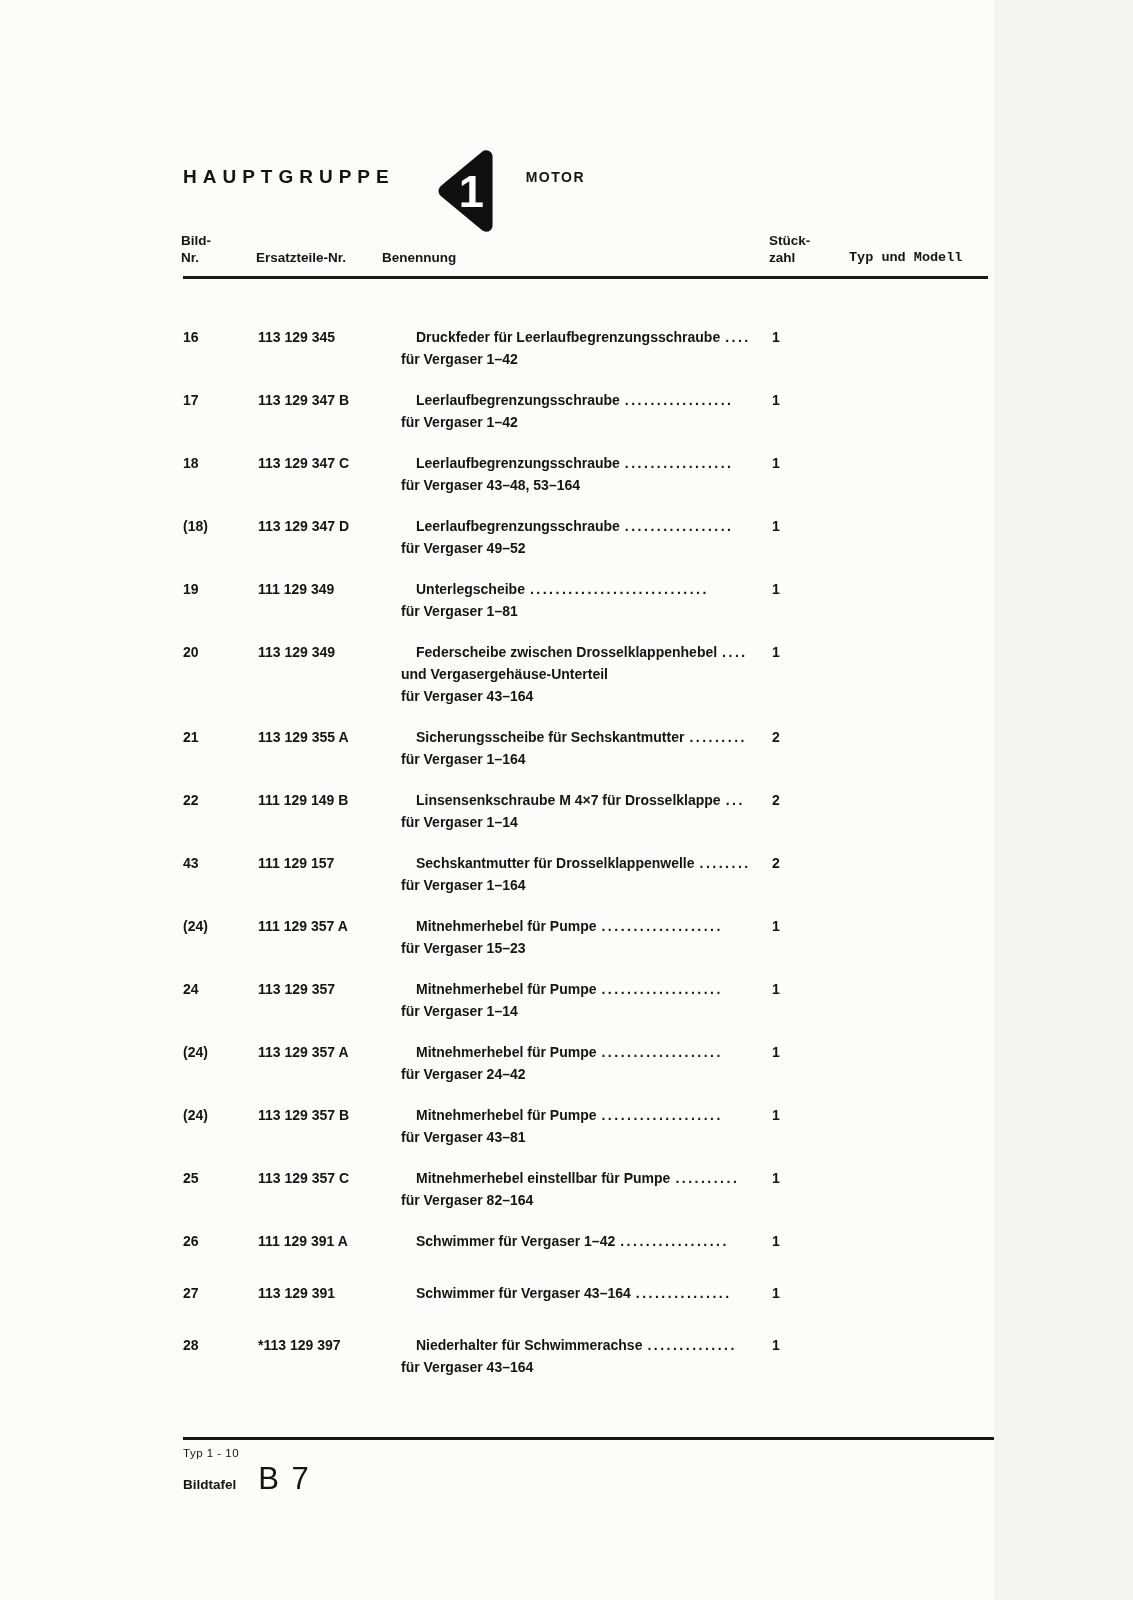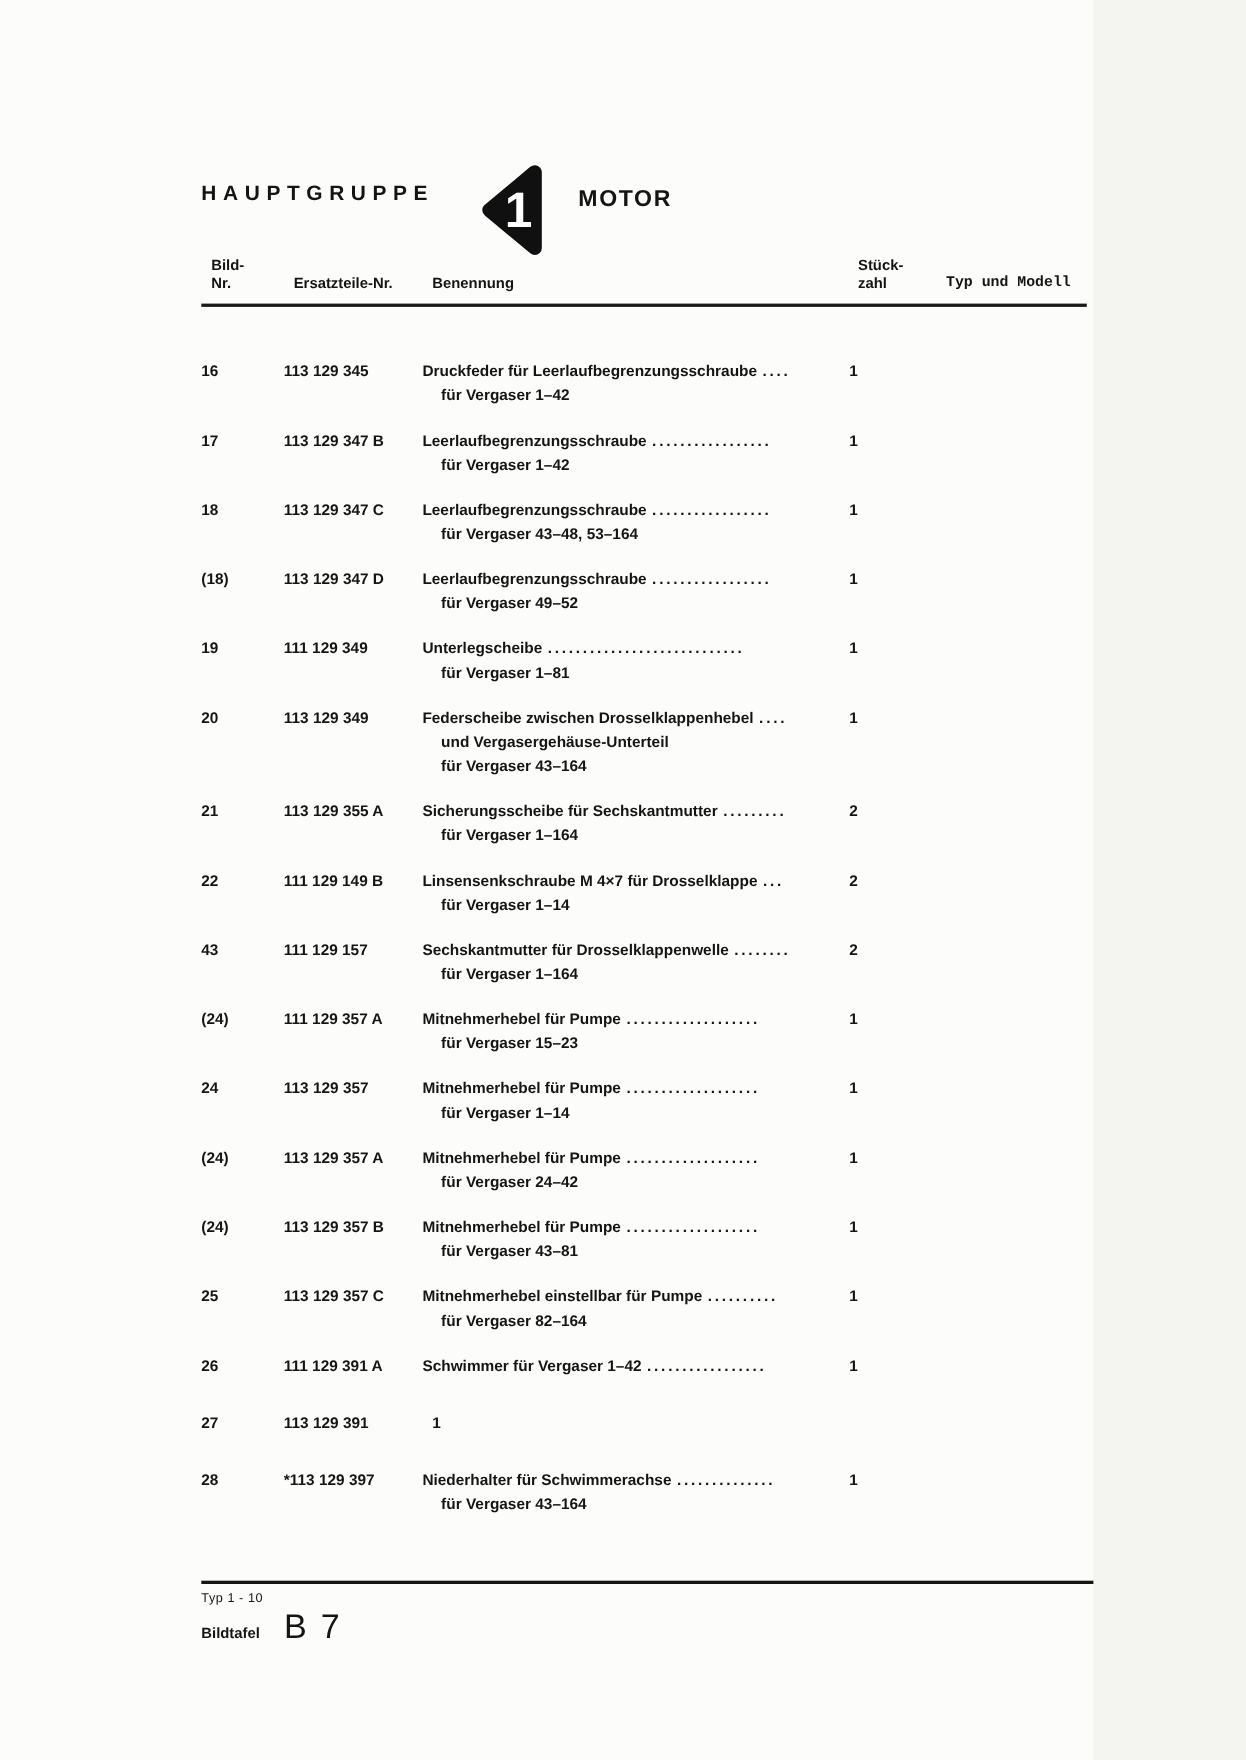--- a/index.html
+++ b/index.html
@@ -44,35 +44,35 @@
   .badge text {
     fill: #ffffff;
     font-family: "Liberation Sans", sans-serif;
     font-size: 46px;
     font-weight: 700;
     text-anchor: middle;
   }
   .section-label {
     margin-left: 30px;
     margin-top: 21px;
-    font-size: 21px;
+    font-size: 14px;
     font-weight: 700;
     letter-spacing: 1.5px;
     text-align: right;
   }
 
   
   .grid-cols {
     display: grid;
     grid-template-columns: 75px 126px 379px 75px 1fr;
   }
   .col-headers {
     position: absolute;
     top: 232px;
-    left: 192px;
+    left: 181px;
     width: 907px;
     font-size: 13.5px;
     font-weight: 700;
     line-height: 17px;
     align-items: end;
   }
   .col-headers .qty-head { padding-left: 8px; }
   .col-headers .typ-head { padding-left: 13px; font-family: Liberation Mono, monospace; }
 
   .rule-header {
@@ -88,21 +88,21 @@
     position: absolute;
     top: 326px;
     left: 183px;
     width: 930px;
     font-size: 14px;
     font-weight: 700;
     line-height: 22px;
   }
   .row { margin-bottom: 19px; }
   .row.single { margin-bottom: 30px; }
-  .desc-line { white-space: nowrap; }
+  .desc-line { white-space: nowrap; margin-left: 32px; }
   .dots { letter-spacing: 2.5px; margin-left: 5px; }
   .cont { margin-left: 17px; white-space: nowrap; }
   .qty-cell { padding-left: 9px; }
 
   
   .footer {
     position: absolute;
     top: 1437px;
     left: 183px;
     width: 907px;
@@ -319,20 +319,23 @@
         <div>111 129 391 A</div>
         <div>
           <div class="desc-line">Schwimmer für Vergaser 1–42<span class="dots">.................</span></div>
         </div>
         <div class="qty-cell">1</div>
         <div></div>
       </div>
       <div class="row grid-cols single">
         <div>27</div>
         <div>113 129 391</div>
+        <div>
+          <div class="desc-line">Schwimmer für Vergaser 43–164<span class="dots">...............</span></div>
+        </div>
         <div class="qty-cell">1</div>
         <div></div>
       </div>
       <div class="row grid-cols">
         <div>28</div>
         <div>*113 129 397</div>
         <div>
           <div class="desc-line">Niederhalter für Schwimmerachse<span class="dots">..............</span></div>
           <div class="cont">für Vergaser 43–164</div>
         </div>

